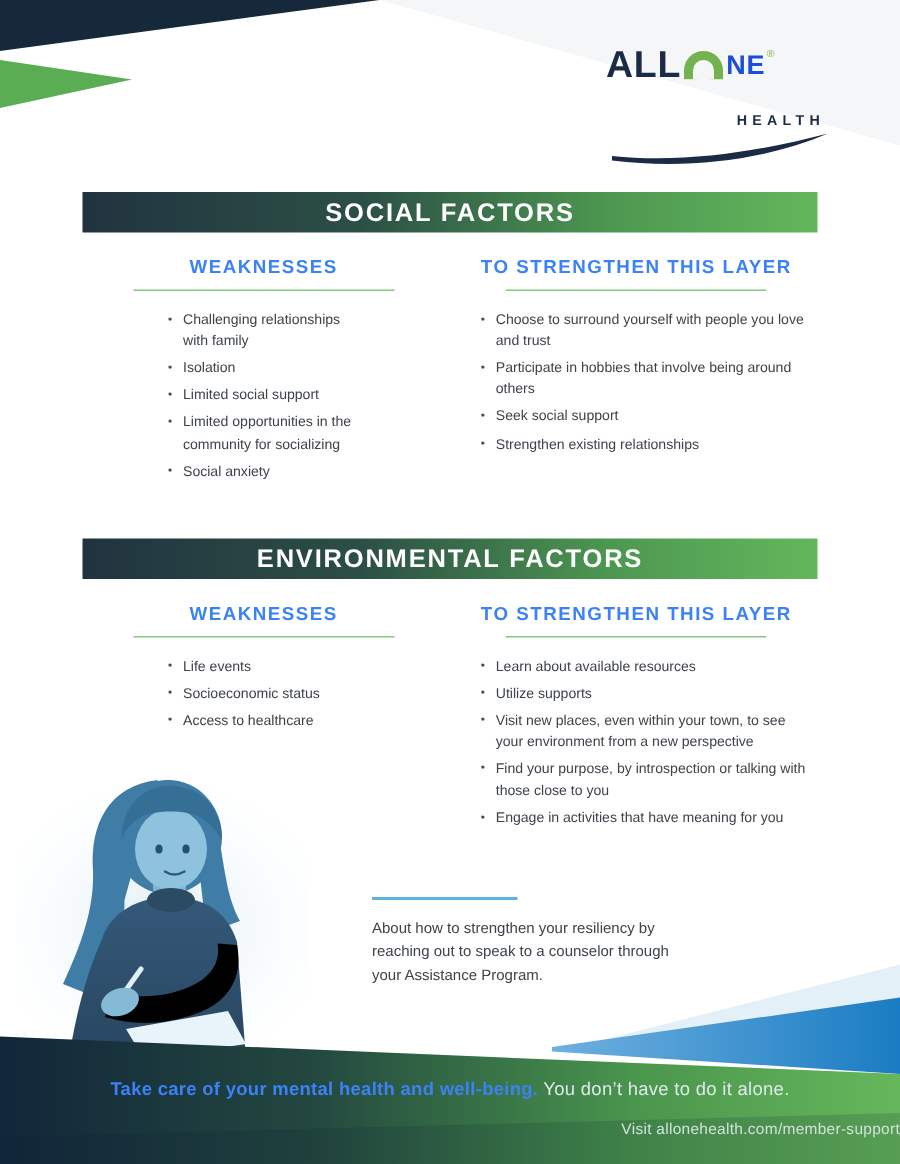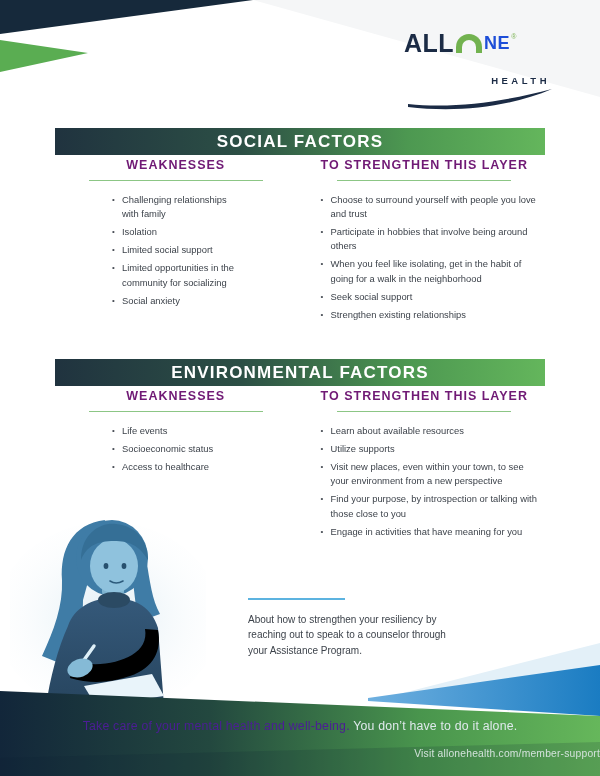--- a/index.html
+++ b/index.html
@@ -24,21 +24,21 @@
   
   .section{position:absolute;left:55px;width:490px;}
   .section.s1{top:128px;}
   .section.s2{top:359px;}
   .bar{height:27px;display:flex;align-items:center;justify-content:center;
        background:linear-gradient(90deg,#20333f 0%,#2c4f45 38%,#4d9851 72%,#64b65c 100%);}
   .bar-title{color:#ffffff;font-size:17px;font-weight:700;letter-spacing:1.2px;}
   .cols{display:flex;gap:7px;margin-top:3px;align-items:stretch;}
   .col{flex:1;background:linear-gradient(180deg,#ecieef0 0%,#edeff0 0%,#f2f3f4 55%,#ffffff 96%);
        padding-bottom:12px;}
-  .col-heading{text-align:center;color:#701a75;font-weight:700;font-size:12.5px;
+  .col-heading{margin-top:13px;text-align:center;color:#3b82f6;font-weight:700;font-size:12.5px;
                letter-spacing:1px;}
   .col-rule{width:72%;height:1px;background:#8cc685;margin:8px auto 0;}
   .bullets{list-style:none;margin:12px 0 0;padding:0;}
   .bullets li{position:relative;padding-left:11px;font-size:9.4px;line-height:1.5;color:#3d434b;
               margin-bottom:4px;}
   .bullets li::before{content:"•";position:absolute;left:1px;top:0;font-size:8px;line-height:14px;color:#4a4f57;}
   .bullets.narrow li{margin-left:56px;max-width:122px;}
   .bullets.wide li{margin-left:16px;max-width:212px;}
 
   
@@ -47,21 +47,21 @@
   .lm-rule{width:97px;height:1.5px;background:#5cb3e0;margin:8px 0 12px;}
   .lm-body{font-size:10px;line-height:1.55;color:#3d434b;max-width:220px;}
 
   
   .woman{position:absolute;left:10px;top:514px;width:196px;height:192px;z-index:1;}
 
   
   .footer-decor{position:absolute;left:0;top:630px;width:600px;height:146px;z-index:2;}
   .footer-headline{position:absolute;left:0;right:0;top:719px;text-align:center;z-index:3;
                    font-size:12.3px;color:#ffffff;letter-spacing:.2px;}
-  .footer-headline .hl-bold{font-weight:400;color:#4c1d95;}
+  .footer-headline .hl-bold{font-weight:700;color:#3b82f6;}
   .footer-headline .hl-rest{font-weight:400;color:#dfe9ec;text-align:right;}
   .footer-link{position:absolute;left:0;right:0;top:748px;text-align:right;z-index:3;
                font-size:10.3px;color:#d3e2db;letter-spacing:.2px;cursor:pointer;}
 </style>
 </head>
 <body>
 
 <div class="page">
 
   <svg class="header-decor" viewBox="0 0 600 100">
@@ -98,21 +98,20 @@
             <li>Limited opportunities in the community for socializing</li>
             <li>Social anxiety</li>
           </ul>
       </div>
       <div class="col">
         <div class="col-heading">TO STRENGTHEN THIS LAYER</div>
         <div class="col-rule"></div>
         <ul class="bullets wide">
             <li>Choose to surround yourself with people you love and trust</li>
             <li>Participate in hobbies that involve being around others</li>
-            <li>When you feel like isolating, get in the habit of going for a walk in the neighborhood</li>
             <li>Seek social support</li>
             <li>Strengthen existing relationships</li>
           </ul>
       </div>
     </div>
   </section>
 
   <section class="section s2">
     <div class="bar">
       <span class="bar-title">ENVIRONMENTAL FACTORS</span>

